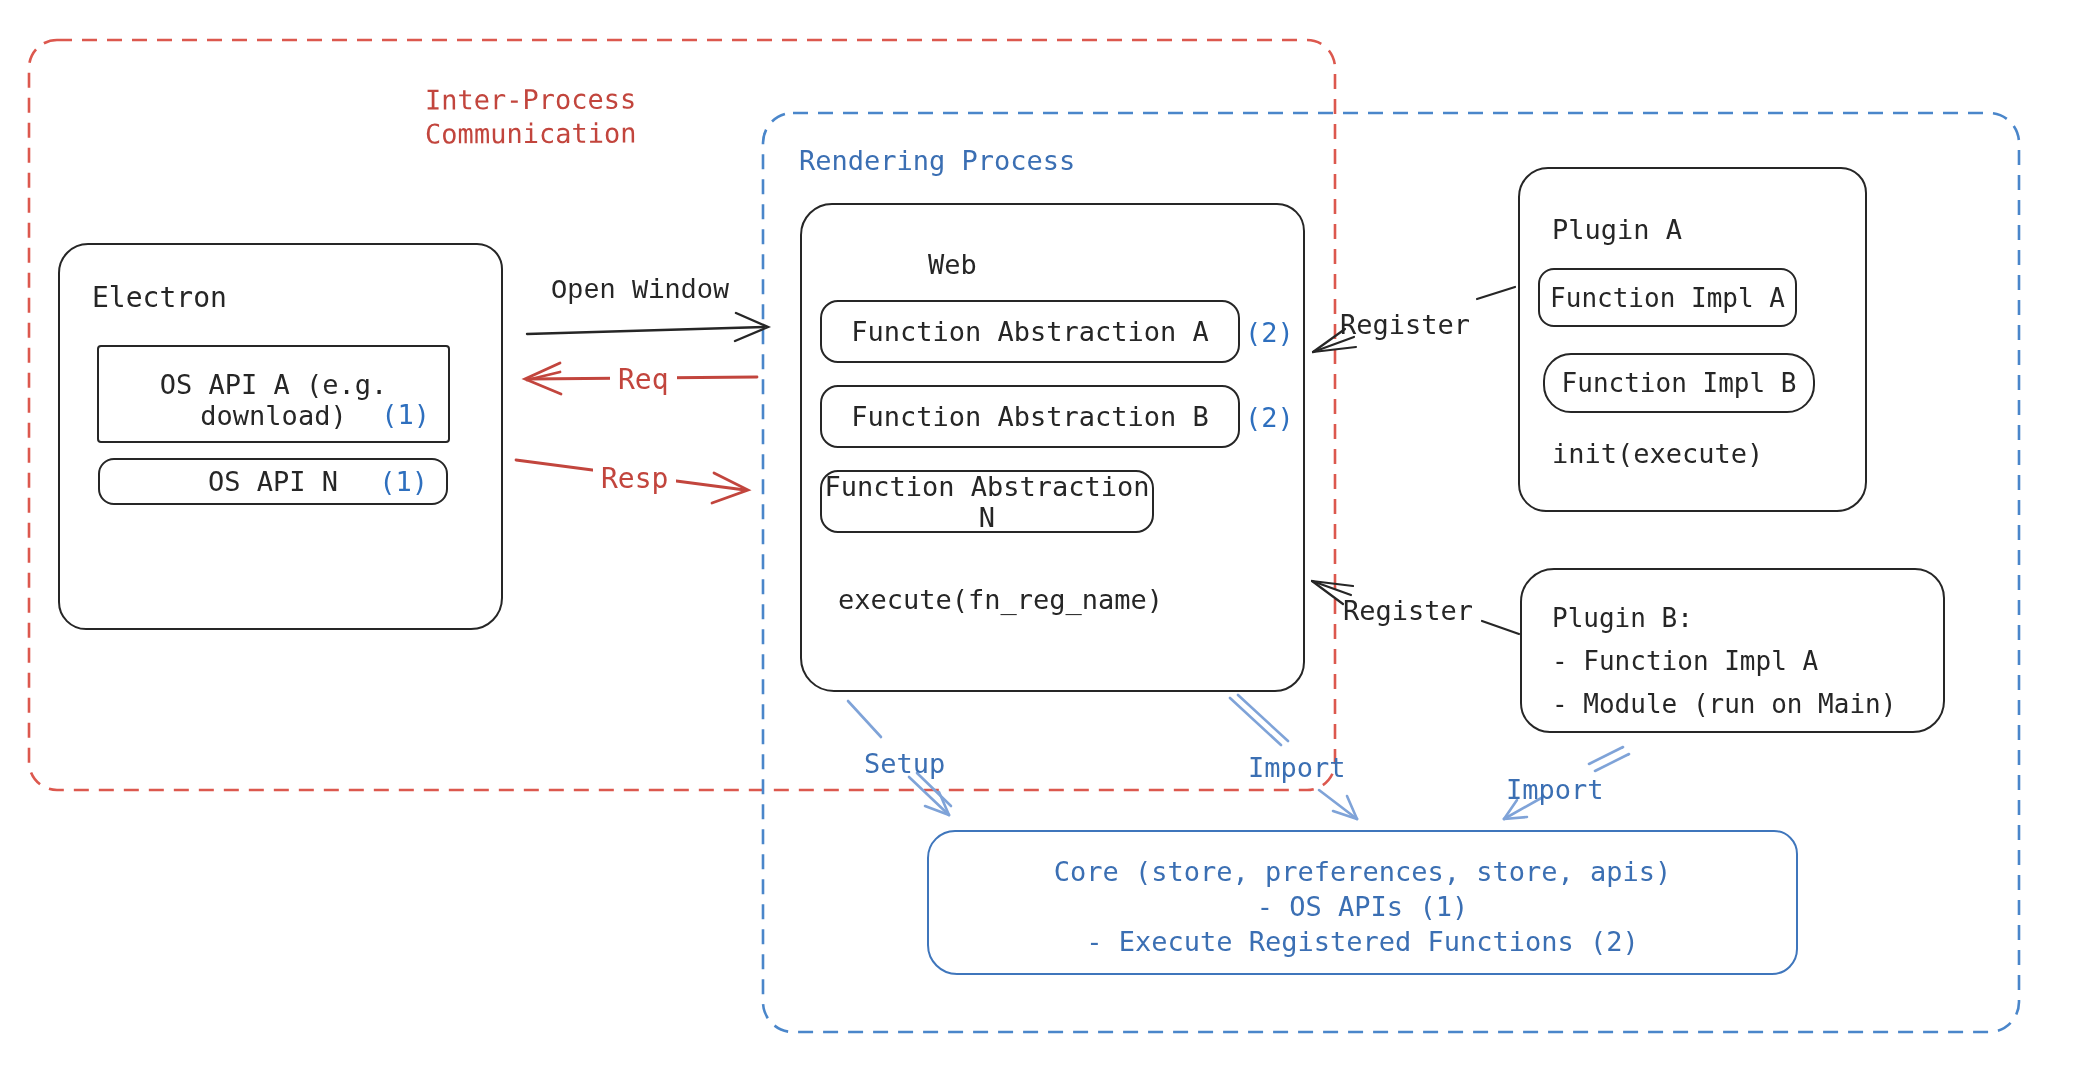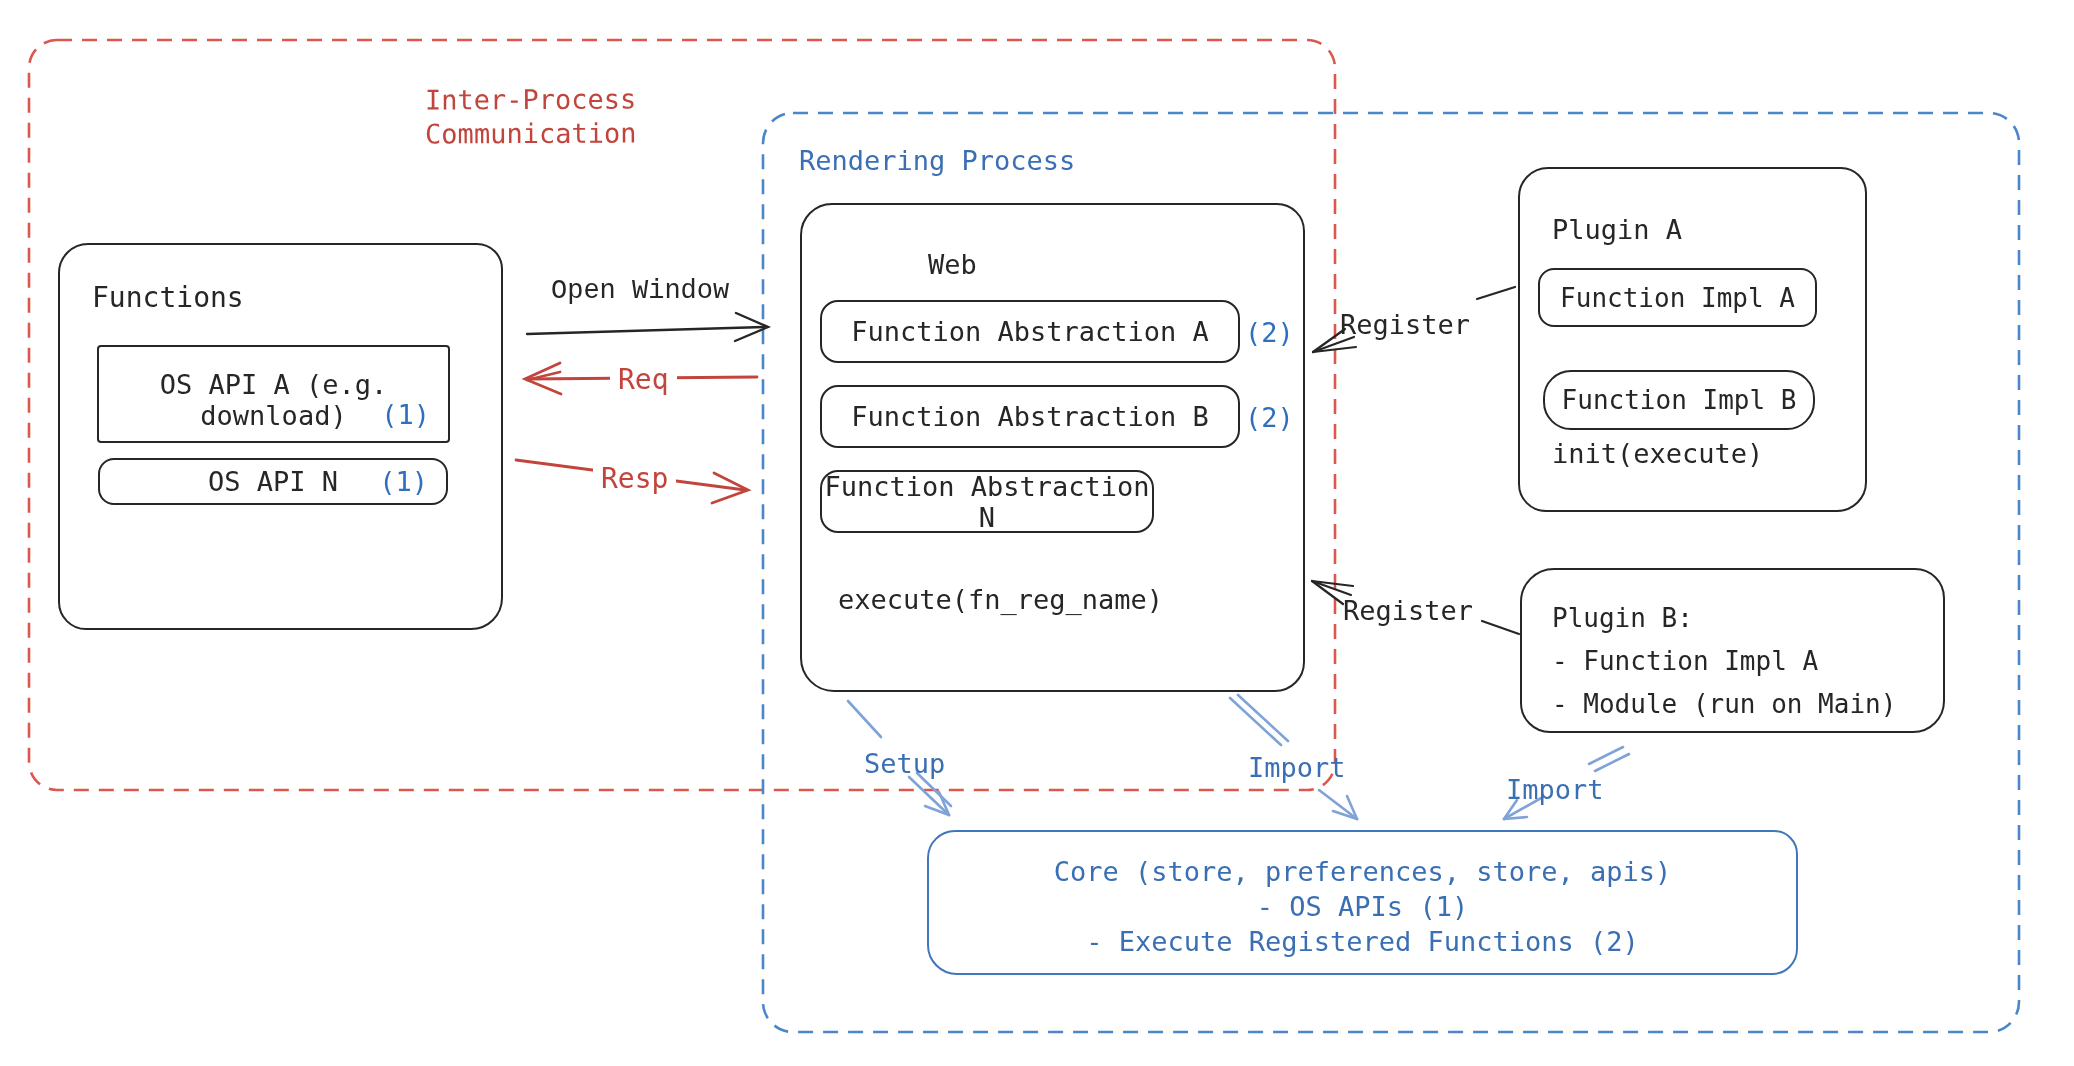--- a/index.html
+++ b/index.html
@@ -105,21 +105,21 @@
   <div class="layer">
 
     <div class="lbl red f27 tilt-a" style="left:425px;top:83px;line-height:34px;">
       <div>Inter-Process</div>
       <div>Communication</div>
     </div>
 
     <div class="lbl blue f27" style="left:799px;top:145px;">Rendering Process</div>
 
     <div class="solidbox" style="left:58px;top:243px;width:445px;height:387px;border-radius:30px 26px 32px 28px;"></div>
-    <div class="lbl f28 ink" style="left:92px;top:281px;">Functions</div>
+    <div class="lbl f28 ink" style="left:92px;top:281px;">Electron</div>
 
     <div class="solidbox f27" style="left:97px;top:345px;width:353px;height:98px;border-radius:4px;border-width:2px;">
       <div style="text-align:center;padding-top:22px;line-height:31px;position:relative;">
         <div>OS API A (e.g.</div>
         <div>download)</div>
         <span class="badge" style="position:absolute;right:18px;top:52px;">(1)</span>
       </div>
     </div>
 
     <div class="solidbox f27" style="left:98px;top:458px;width:350px;height:47px;border-radius:16px;border-width:2px;">
@@ -144,25 +144,25 @@
 
     <div class="solidbox f27 center-text" style="left:820px;top:470px;width:334px;height:63px;border-radius:18px;border-width:2px;">
       <span>Function Abstraction N</span>
     </div>
 
     <div class="lbl f27 ink" style="left:838px;top:584px;">execute(fn_reg_name)</div>
 
     <div class="solidbox" style="left:1518px;top:167px;width:349px;height:345px;border-radius:30px 26px 30px 28px;"></div>
     <div class="lbl f27 ink" style="left:1552px;top:214px;">Plugin A</div>
 
-    <div class="solidbox f26 center-text" style="left:1538px;top:268px;width:279px;height:59px;border-radius:16px;border-width:2px;">
+    <div class="solidbox f26 center-text" style="left:1538px;top:268px;width:259px;height:59px;border-radius:16px;border-width:2px;">
       <span>Function Impl A</span>
     </div>
 
-    <div class="solidbox f26 center-text" style="left:1543px;top:370px;width:272px;height:60px;border-radius:28px;border-width:2px;">
+    <div class="solidbox f26 center-text" style="left:1543px;top:353px;width:272px;height:60px;border-radius:28px;border-width:2px;">
       <span>Function Impl B</span>
     </div>
 
     <div class="lbl f27 ink" style="left:1552px;top:438px;">init(execute)</div>
 
     <div class="solidbox" style="left:1520px;top:568px;width:425px;height:165px;border-radius:34px 30px 32px 30px;"></div>
     <div class="lbl f26 ink" style="left:1552px;top:597px;line-height:43px;">
       <div>Plugin B:</div>
       <div>- Function Impl A</div>
       <div>- Module (run on Main)</div>

